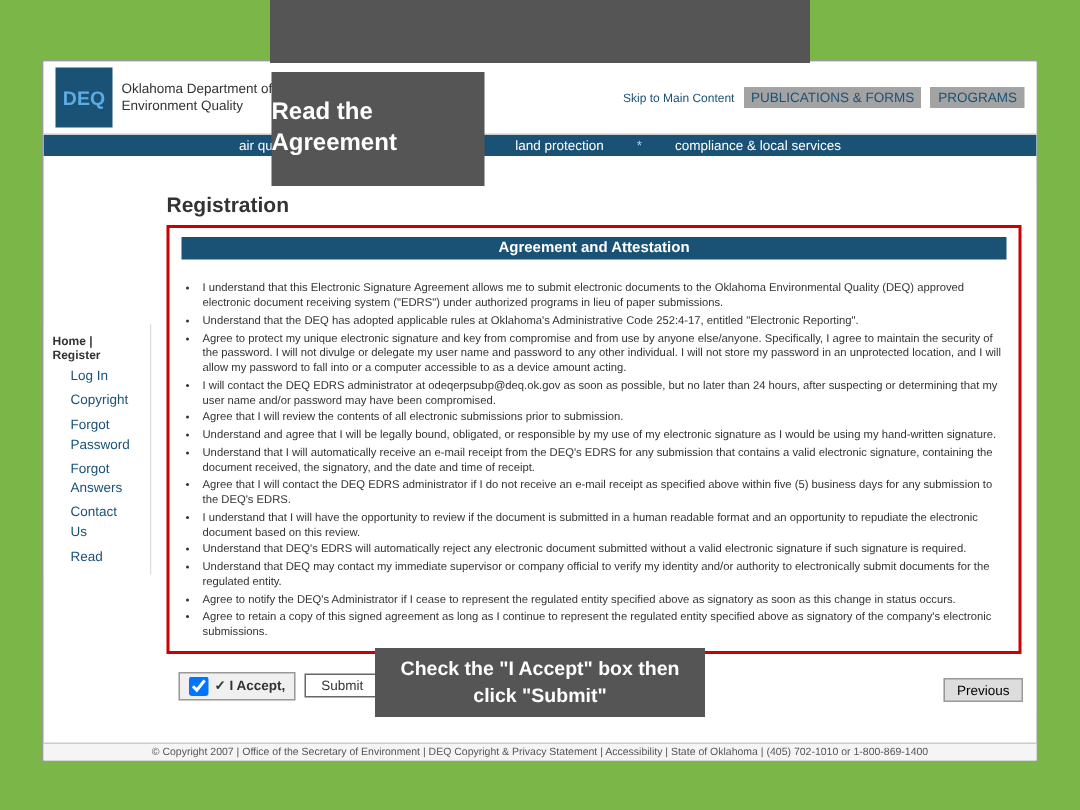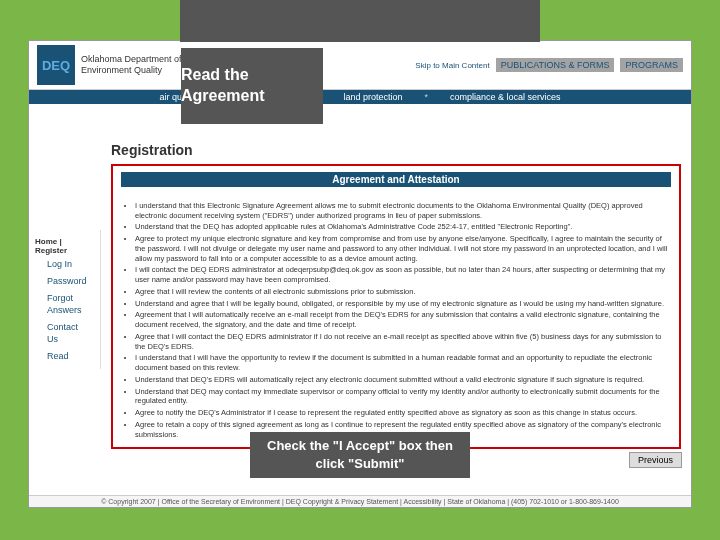--- a/index.html
+++ b/index.html
@@ -310,48 +310,56 @@
         <span class="breadcrumb-item">land protection</span>
         <span class="breadcrumb-sep">*</span>
         <span class="breadcrumb-item">compliance &amp; local services</span>
       </div>
 
       <div class="body-area">
 
         <div class="sidebar">
           <div class="sidebar-section">Home | Register</div>
           <div class="sidebar-item">Log In</div>
-          <div class="sidebar-item">Password</div>
+          <div class="sidebar-item">Copyright</div>
+          <div class="sidebar-item">Forgot Password</div>
           <div class="sidebar-item">Forgot Answers</div>
           <div class="sidebar-item">Contact Us</div>
           <div class="sidebar-item">Read</div>
         </div>
 
         <div class="main-content">
           <div class="page-title">Registration</div>
 
           <div class="agreement-box">
             <div class="agreement-title">Agreement and Attestation</div>
             <ul class="agreement-list">
               <li>I understand that this Electronic Signature Agreement allows me to submit electronic documents to the Oklahoma Environmental Quality (DEQ) approved electronic document receiving system ("EDRS") under authorized programs in lieu of paper submissions.</li>
               <li>Understand that the DEQ has adopted applicable rules at Oklahoma's Administrative Code 252:4-17, entitled "Electronic Reporting".</li>
               <li>Agree to protect my unique electronic signature and key from compromise and from use by anyone else/anyone. Specifically, I agree to maintain the security of the password. I will not divulge or delegate my user name and password to any other individual. I will not store my password in an unprotected location, and I will allow my password to fall into or a computer accessible to as a device amount acting.</li>
               <li>I will contact the DEQ EDRS administrator at odeqerpsubp@deq.ok.gov as soon as possible, but no later than 24 hours, after suspecting or determining that my user name and/or password may have been compromised.</li>
               <li>Agree that I will review the contents of all electronic submissions prior to submission.</li>
               <li>Understand and agree that I will be legally bound, obligated, or responsible by my use of my electronic signature as I would be using my hand-written signature.</li>
-              <li>Agreement that I will automatically receive an e-mail receipt from the DEQ's EDRS for any submission that contains a valid electronic signature, containing the document received, the signatory, and the date and time of receipt.</li>
+              <li>Understand that I will automatically receive an e-mail receipt from the DEQ's EDRS for any submission that contains a valid electronic signature, containing the document received, the signatory, and the date and time of receipt.</li>
               <li>Agree that I will contact the DEQ EDRS administrator if I do not receive an e-mail receipt as specified above within five (5) business days for any submission to the DEQ's EDRS.</li>
               <li>I understand that I will have the opportunity to review if the document is submitted in a human readable format and an opportunity to repudiate the electronic document based on this review.</li>
               <li>Understand that DEQ's EDRS will automatically reject any electronic document submitted without a valid electronic signature if such signature is required.</li>
               <li>Understand that DEQ may contact my immediate supervisor or company official to verify my identity and/or authority to electronically submit documents for the regulated entity.</li>
               <li>Agree to notify the DEQ's Administrator if I cease to represent the regulated entity specified above as signatory as soon as this change in status occurs.</li>
               <li>Agree to retain a copy of this signed agreement as long as I continue to represent the regulated entity specified above as signatory of the company's electronic submissions.</li>
             </ul>
           </div>
 
+          <div class="accept-area">
+            <label class="accept-checkbox-label">
+              <input type="checkbox" checked="" style="">
+              <span>✓ I Accept,</span>
+            </label>
+            <button class="submit-btn">Submit</button>
+          </div>
         </div>
       </div>
 
       <div class="page-footer">© Copyright 2007 | Office of the Secretary of Environment | DEQ Copyright &amp; Privacy Statement | Accessibility | State of Oklahoma | (405) 702-1010 or 1-800-869-1400</div>
     </div>
   </div>
 
   <div class="bottom-callout">
     <span>Check the "I Accept" box then click "Submit"</span>
   </div>

